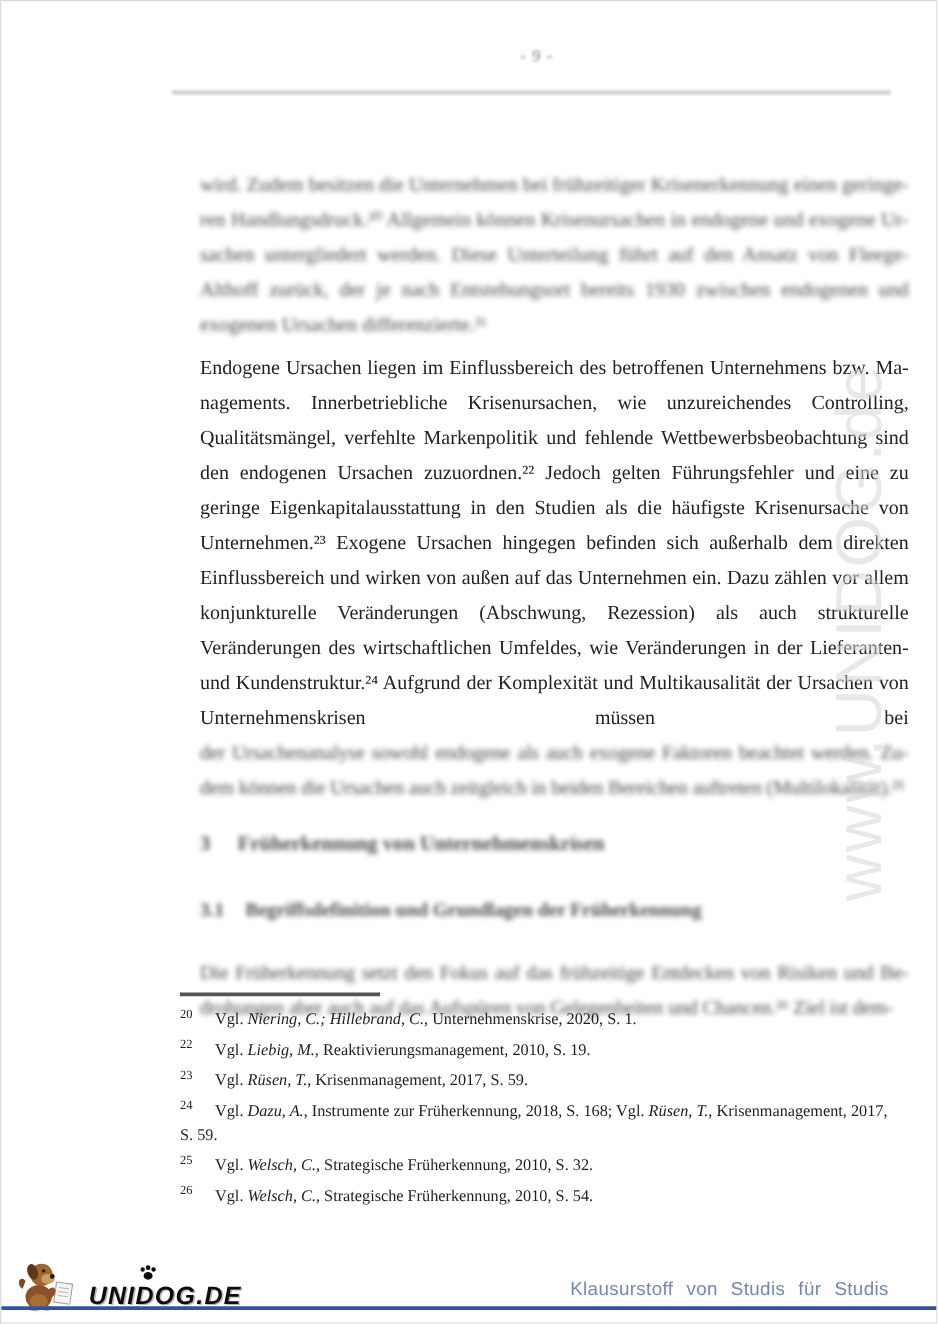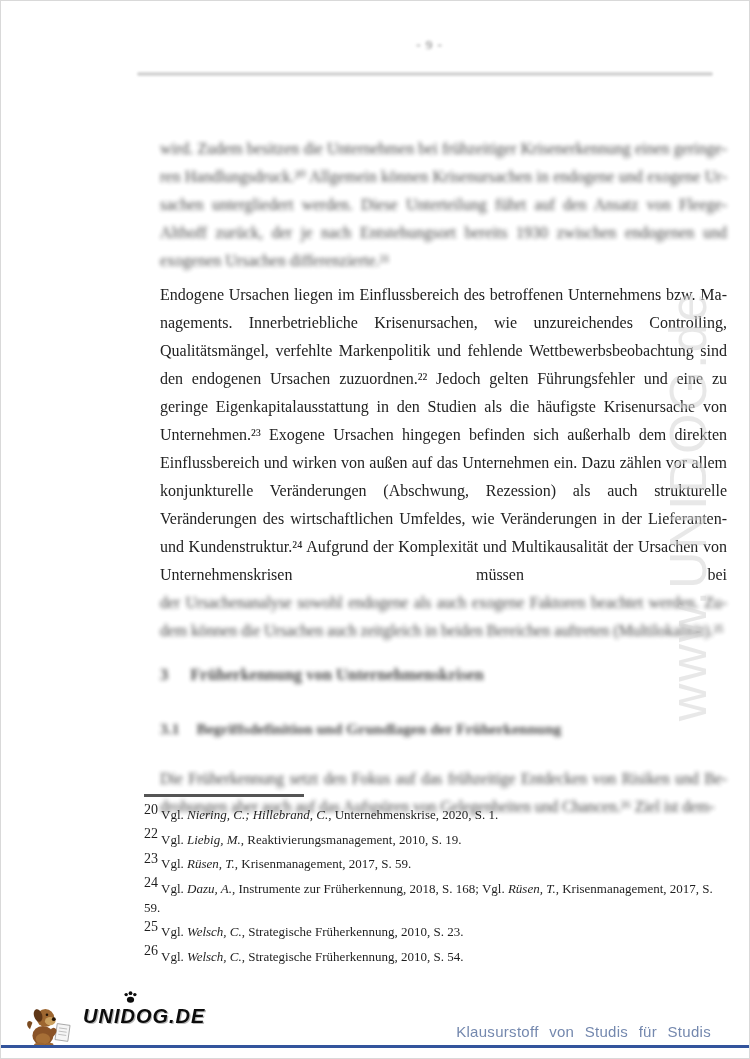--- a/index.html
+++ b/index.html
@@ -46,24 +46,24 @@
   
   .fnsep{
     position:absolute;top:793px;left:143px;width:160px;height:2.5px;
     background:var(--footnote-rule,#555);z-index:1;
   }
   .footnotes{
     position:absolute;top:804px;left:143px;width:570px;z-index:1;
     font-size:13px;line-height:19px;color:#1e1e1e;
   }
   .footnote{margin-bottom:5.5px;}
-  .footnote sup{font-size:14px;vertical-align:super;line-height:0;margin-right:3px;}
+  .footnote sup{font-size:10px;vertical-align:super;line-height:0;margin-right:18px;}
   .footnote .it{font-style:italic;}
   
-  .footer-logo{position:absolute;left:24px;top:1004px;height:44px;display:flex;align-items:flex-start;z-index:2;}
+  .footer-logo{position:absolute;left:12px;top:1004px;height:44px;display:flex;align-items:flex-end;z-index:2;}
   .dog{width:52px;height:42px;display:block;}
   .logo-text{
     font-family:"Liberation Sans","DejaVu Sans",sans-serif;
     font-weight:bold;font-style:italic;font-size:20px;letter-spacing:1px;color:#0c0c0c;
     text-shadow:1.2px 1.2px 0 #b9b9b9;margin-left:6px;margin-bottom:6px;white-space:nowrap;
   }
   .paw{position:absolute;left:103px;top:2px;width:15px;height:13px;}
   .tagline{
     position:absolute;right:38px;top:1022px;z-index:2;
     font-family:"Liberation Sans","DejaVu Sans",sans-serif;
@@ -115,21 +115,21 @@
   <div class="footnotes">
     <div class="footnote"><sup>20</sup><span><span>Vgl. </span><span class="it">Niering, C.; Hillebrand, C.</span><span>, Unternehmenskrise, 2020, S. 1.</span></span></div>
 
 
     <div class="footnote"><sup>22</sup><span><span>Vgl. </span><span class="it">Liebig, M.</span><span>, Reaktivierungsmanagement, 2010, S. 19.</span></span></div>
 
     <div class="footnote"><sup>23</sup><span><span>Vgl. </span><span class="it">Rüsen, T.</span><span>, Krisenmanagement, 2017, S. 59.</span></span></div>
 
     <div class="footnote"><sup>24</sup><span><span>Vgl. </span><span class="it">Dazu, A.</span><span>, Instrumente zur Früherkennung, 2018, S. 168; Vgl. </span><span class="it">Rüsen, T.</span><span>, Krisenmanagement, 2017, S. 59.</span></span></div>
 
-    <div class="footnote"><sup>25</sup><span><span>Vgl. </span><span class="it">Welsch, C.</span><span>, Strategische Früherkennung, 2010, S. 23.</span></span></div>
+    <div class="footnote"><sup>25</sup><span><span>Vgl. </span><span class="it">Welsch, C.</span><span>, Strategische Früherkennung, 2010, S. 32.</span></span></div>
 
     <div class="footnote"><sup>26</sup><span><span>Vgl. </span><span class="it">Welsch, C.</span><span>, Strategische Früherkennung, 2010, S. 54.</span></span></div>
   </div>
 
   <div class="footer-logo">
     <svg class="dog" viewBox="0 0 64 52" xmlns="http://www.w3.org/2000/svg">
       <path d="M6 30 Q1 26 3 21 Q6 18 9 22 Z" fill="#7a4a1f"></path>
       <ellipse cx="22" cy="38" rx="13" ry="12" fill="#8a5327"></ellipse>
       <ellipse cx="22" cy="42" rx="9" ry="7" fill="#a76f36"></ellipse>
       <circle cx="25" cy="16" r="11" fill="#9d6630"></circle>

